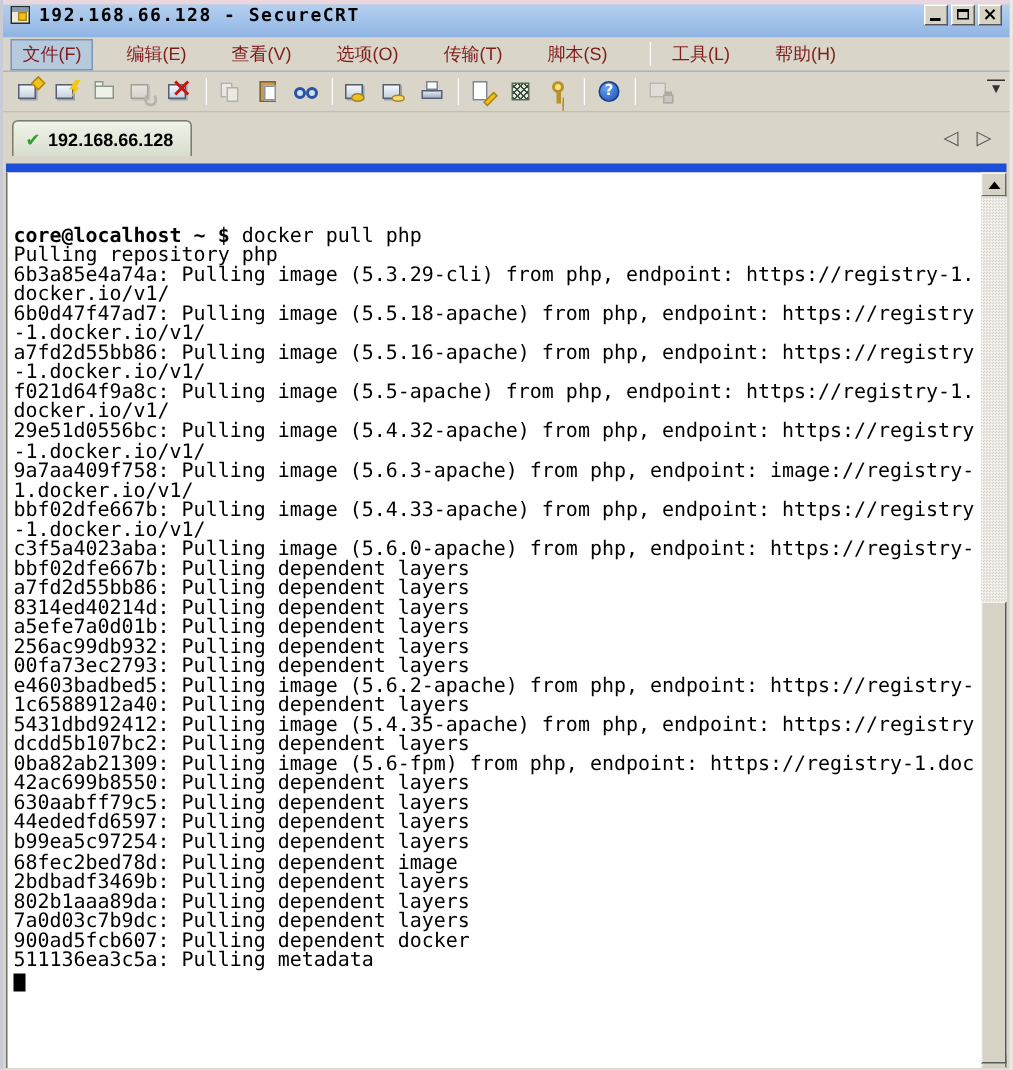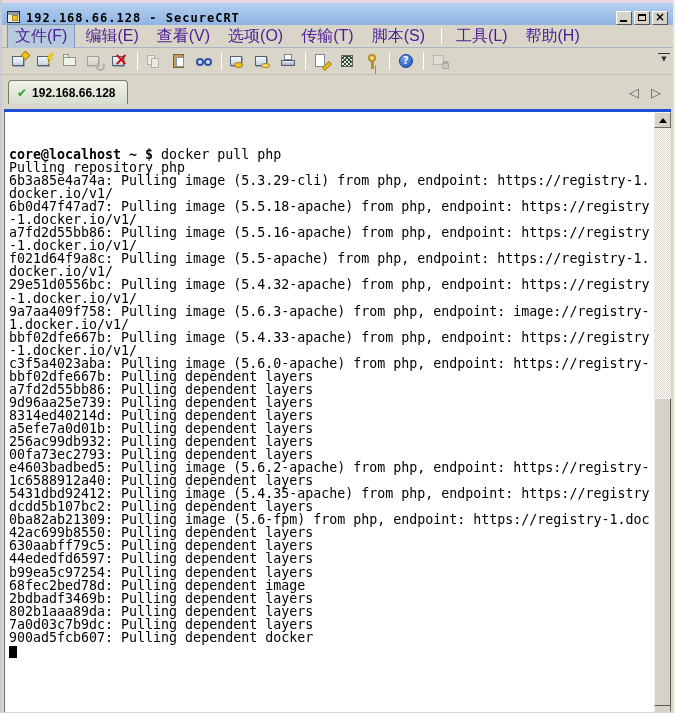--- a/index.html
+++ b/index.html
@@ -5,40 +5,40 @@
   * { margin:0; padding:0; box-sizing:border-box; }
   html,body { width:675px; height:713px; overflow:hidden; background:#e9d9e2; }
   body { font-family:"Liberation Sans", sans-serif; }
 
   .win { position:relative; width:675px; height:713px; background:#d9d5c9;
          border-left:2px solid #c9ccd4; border-right:2px solid #eceade; }
 
   
   .top-strip { height:3px; background:#e9d6df; }
   .titlebar { height:22px; background:linear-gradient(var(--tb-hi,#b4d0f0), var(--tb-lo,#8fb4e2));
-              display:flex; align-items:flex-end; padding:0 3px; }
+              display:flex; align-items:flex-start; padding:0 3px; }
   .appicon { width:16px; height:15px; position:relative; margin:0 4px 0 1px; }
   .appicon i { position:absolute; left:1px; top:1px; width:13px; height:12px;
                background:#eceadb; border:1px solid #2a2a2a; }
   .appicon i::before { content:""; position:absolute; left:0; top:0; right:0; height:3px; background:#8899aa; }
   .appicon i::after  { content:""; position:absolute; right:1px; bottom:1px; width:4px; height:4px;
                        background:#f2c21a; border:1px solid #a8861b; }
   .title { font:bold 12px "DejaVu Sans Mono", monospace; letter-spacing:1px; color:#000; }
   .controls { margin-left:auto; display:flex; gap:2px; padding-right:2px; }
   .wbtn { width:16px; height:14px; background:#d6d2c6; position:relative; cursor:default;
           border:1px solid; border-color:#ffffff #565656 #565656 #ffffff; }
   .g-min { position:absolute; left:3px; bottom:2px; width:7px; height:2px; background:#000; }
   .g-max { position:absolute; left:3px; top:2px; width:8px; height:7px; border:1px solid #000; border-top:2px solid #000; }
   .g-x   { position:absolute; left:0; top:-2px; width:14px; text-align:center;
            font:bold 12px "DejaVu Sans", sans-serif; font-style:normal; color:#000; }
 
   
   .menubar { height:23px; display:flex; align-items:center; padding-left:5px;
              background:#d9d5c9; border-bottom:1px solid #aab4c4; }
-  .mi { font-size:16px; color:#4c1d95; padding:2px 8px; margin-right:2px; white-space:nowrap; }
+  .mi { font-size:12px; color:#7f1d1d; padding:2px 8px; margin-right:14px; white-space:nowrap; }
   .mi.active { background:#b7c9dc; border:1px solid #7a96b4; padding:1px 7px; }
   .msep { width:1px; height:16px; background:#a9a598; border-right:1px solid #fff; margin:0 6px; }
 
   
   .toolbar { height:27px; display:flex; align-items:center; padding-left:6px;
              background:#d9d5c9; position:relative; border-bottom:1px solid #c2beb2; }
   .tb { width:25px; height:24px; display:flex; align-items:center; justify-content:center; }
   .tsep { width:1px; height:18px; background:#a9a598; border-right:1px solid #fff; margin:0 4px; }
   .tb.dis .ic { filter:grayscale(1) opacity(.45); }
   .ic { position:relative; width:17px; height:16px; display:block; }
@@ -89,21 +89,21 @@
   .tab { display:inline-flex; align-items:center; gap:5px; height:24px; padding:0 12px 0 8px;
          background:linear-gradient(#eff3e8,#d8dece); border:1px solid #7c7c6c; border-bottom:none;
          border-radius:4px 4px 0 0; margin-bottom:2px; }
   .chk { color:var(--green,#2f9e2f); font:bold 12px "DejaVu Sans",sans-serif; text-shadow:0 0 1px #bfe8bf; }
   .tablabel { font:bold 12px "Liberation Sans",sans-serif; color:#000; }
   .tabnav { margin-left:auto; display:flex; gap:12px; padding:0 12px 6px 0; color:#555;
             font:13px "DejaVu Sans",sans-serif; }
 
   
   .termwrap { position:absolute; top:109px; left:2px; right:2px; bottom:1px; display:flex;
-              border-top:3px solid #1d4ed8; }
+              border-top:6px solid #1d4ed8; }
   .terminal { flex:1; background:var(--termbg,#fff); color:var(--termfg,#000); overflow:hidden;
               border-left:1px solid #6e6e6e; padding:36px 0 0 4px;
               font:13.3px/13.05px "DejaVu Sans Mono", monospace; }
   .line { white-space:pre; height:13.05px; }
   .prompt { font-weight:bold; }
   .cursor { display:inline-block; width:8px; height:12px; background:#000; vertical-align:text-bottom; }
 
   
   .scrollbar { width:17px; display:flex; flex-direction:column; background:#fff; }
   .sb-btn { height:16px; background:#d6d2c6; border:1px solid; border-color:#f4f2ea #6a6a6a #6a6a6a #f4f2ea;
@@ -235,39 +235,39 @@
         <div class="line">docker.io/v1/</div>
         <div class="line">29e51d0556bc: Pulling image (5.4.32-apache) from php, endpoint: https://registry</div>
         <div class="line">-1.docker.io/v1/</div>
         <div class="line">9a7aa409f758: Pulling image (5.6.3-apache) from php, endpoint: image://registry-</div>
         <div class="line">1.docker.io/v1/</div>
         <div class="line">bbf02dfe667b: Pulling image (5.4.33-apache) from php, endpoint: https://registry</div>
         <div class="line">-1.docker.io/v1/</div>
         <div class="line">c3f5a4023aba: Pulling image (5.6.0-apache) from php, endpoint: https://registry-</div>
         <div class="line">bbf02dfe667b: Pulling dependent layers</div>
         <div class="line">a7fd2d55bb86: Pulling dependent layers</div>
-        <div class="line">9d96aa25e739: Pulling dependent layers</div>
         <div class="line">8314ed40214d: Pulling dependent layers</div>
         <div class="line">a5efe7a0d01b: Pulling dependent layers</div>
         <div class="line">256ac99db932: Pulling dependent layers</div>
         <div class="line">00fa73ec2793: Pulling dependent layers</div>
         <div class="line">e4603badbed5: Pulling image (5.6.2-apache) from php, endpoint: https://registry-</div>
         <div class="line">1c6588912a40: Pulling dependent layers</div>
         <div class="line">5431dbd92412: Pulling image (5.4.35-apache) from php, endpoint: https://registry</div>
         <div class="line">dcdd5b107bc2: Pulling dependent layers</div>
         <div class="line">0ba82ab21309: Pulling image (5.6-fpm) from php, endpoint: https://registry-1.doc</div>
         <div class="line">42ac699b8550: Pulling dependent layers</div>
         <div class="line">630aabff79c5: Pulling dependent layers</div>
         <div class="line">44ededfd6597: Pulling dependent layers</div>
         <div class="line">b99ea5c97254: Pulling dependent layers</div>
         <div class="line">68fec2bed78d: Pulling dependent image</div>
         <div class="line">2bdbadf3469b: Pulling dependent layers</div>
         <div class="line">802b1aaa89da: Pulling dependent layers</div>
         <div class="line">7a0d03c7b9dc: Pulling dependent layers</div>
         <div class="line">900ad5fcb607: Pulling dependent docker</div>
+        <div class="line">511136ea3c5a: Pulling metadata</div>
         <div class="line"><span class="cursor"></span></div>
       </div>
     <div class="scrollbar">
       <div class="sb-btn">
           <i class="arr-up"></i>
         </div>
       <div class="sb-track">
         <div class="sb-thumb"></div>
       </div>
       <div class="sb-down"></div>

